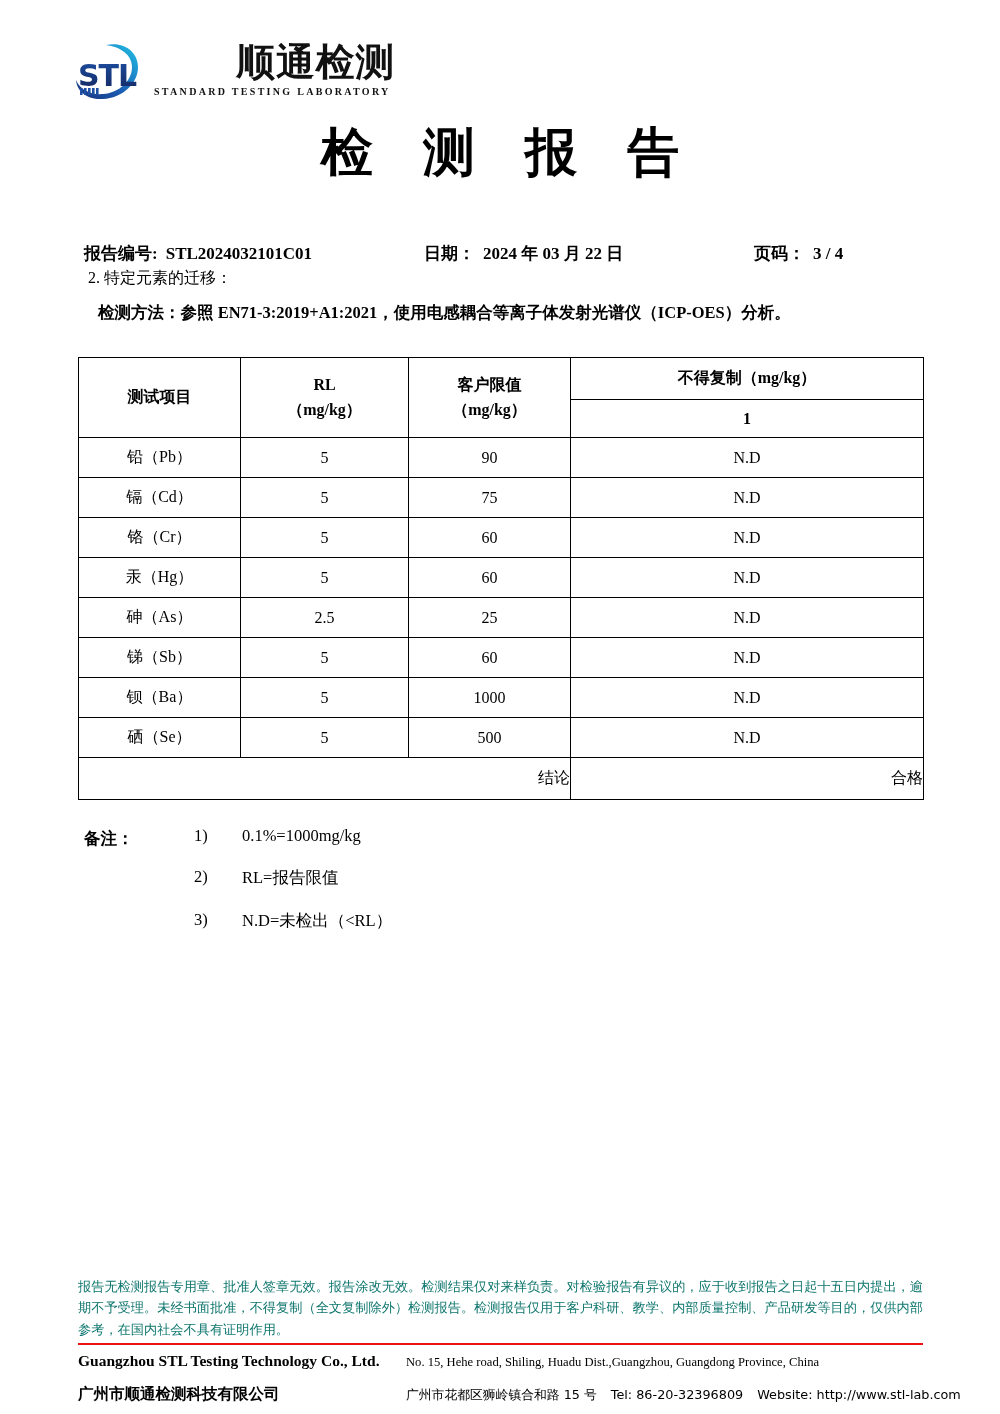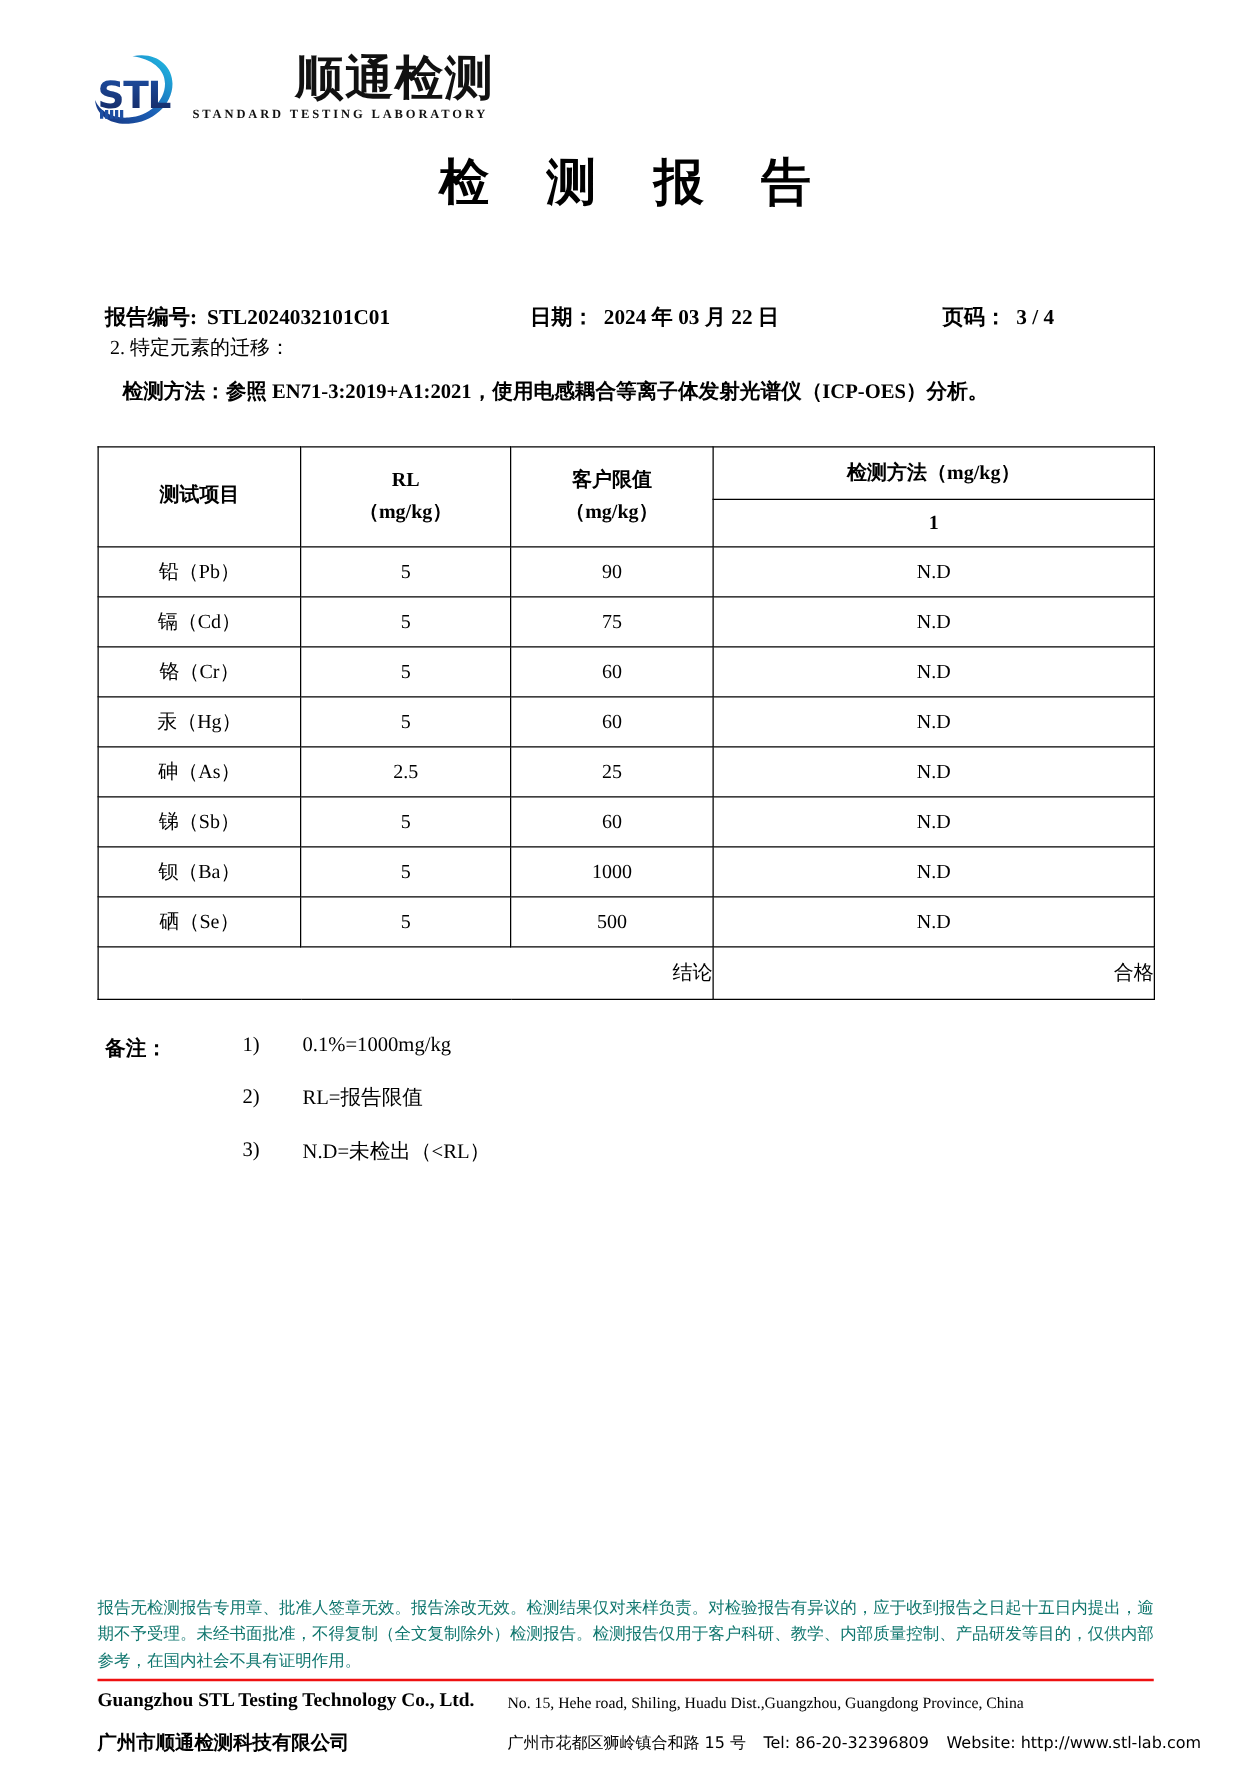--- a/index.html
+++ b/index.html
@@ -69,21 +69,21 @@
   }
 
   
   .doc-title {
     position: absolute;
     left: 0;
     right: 0;
     top: 118px;
     text-align: center;
     font-family: "DejaVu Sans", "Liberation Sans", sans-serif;
-    font-size: 40px;
+    font-size: 52px;
     font-weight: 700;
     letter-spacing: 16px;
     text-indent: 16px;
     color: #000000;
   }
 
   
   .meta-row {
     position: absolute;
     left: 84px;
@@ -331,21 +331,21 @@
             <div>RL</div>
             <div class="cell-unit">（mg/kg）</div>
           </div>
         </th>
         <th class="hd-tall" rowspan="2">
           <div class="th-stack">
             <div>客户限值</div>
             <div class="cell-unit">（mg/kg）</div>
           </div>
         </th>
-        <th class="hd-top">检测方法（mg/kg）</th>
+        <th class="hd-top">不得复制（mg/kg）</th>
       </tr>
       <tr>
         <th class="hd-sub">1</th>
       </tr>
     </thead>
     <tbody>
       <tr class="data-row">
         <td>铅（Pb）</td>
         <td>5</td>
         <td>90</td>

